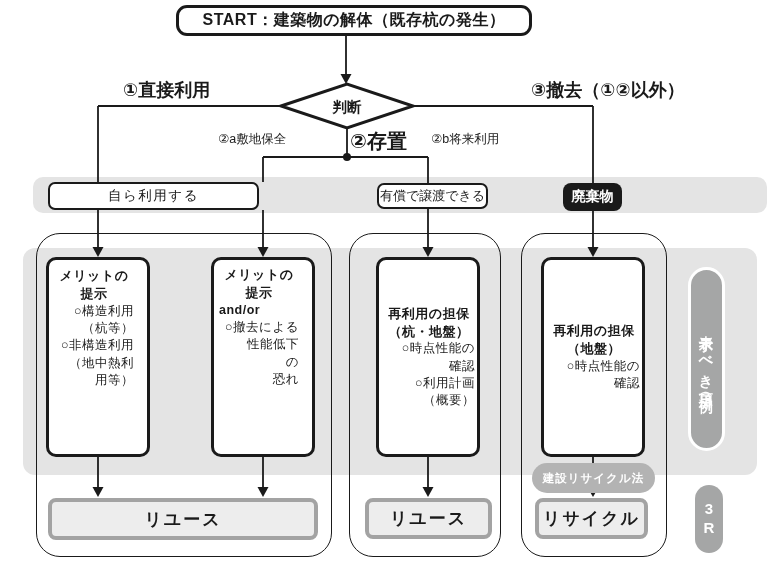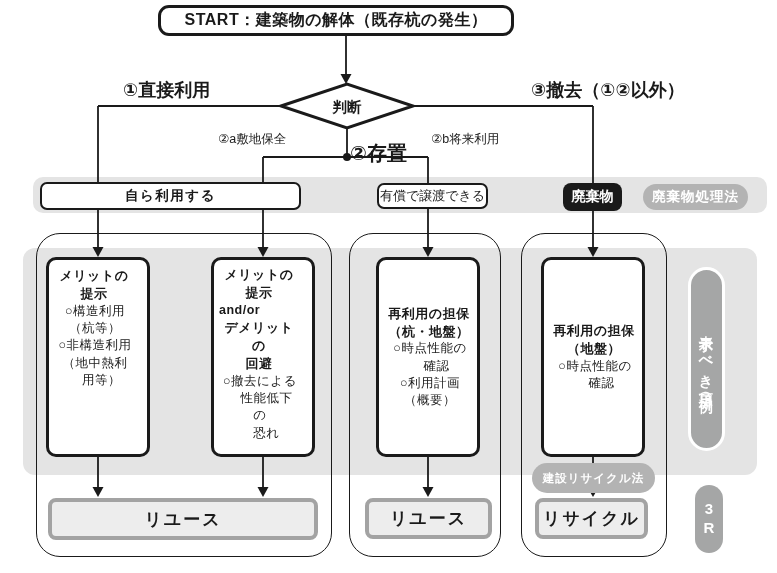--- a/index.html
+++ b/index.html
@@ -16,21 +16,21 @@
   .start-node{border-radius:11px; font-weight:bold; font-size:16px; letter-spacing:0.5px;}
   .mid-node{border-width:2.5px; border-radius:7px; font-size:13.5px; letter-spacing:1.5px;}
   .black-node{background:var(--ink); color:var(--white); border:none; border-radius:8px; font-weight:bold; font-size:14px; display:flex; align-items:center; justify-content:center;font-family:Liberation Serif, serif;}
   .pill{background:var(--pill); color:var(--white); border-radius:999px; font-weight:bold; display:flex; align-items:center; justify-content:center; letter-spacing:1px;}
   .container-box{border:1.6px solid var(--ink); border-radius:24px; background:transparent;}
   .item-box{background:var(--white); border:3px solid var(--ink); border-radius:10px; font-size:12.5px; line-height:1.38; letter-spacing:0.5px;}
   .item-box .inner{padding:7px 13px 4px 5px;}
   .item-box.vcenter{display:flex; flex-direction:column; justify-content:center;}
   .item-box.vcenter .inner{padding:0 2px 0 4px;}
   .hd{font-weight:bold; text-align:center; white-space:pre-wrap; font-size:13px;}
-  .bd{white-space:pre-wrap; text-align:center; padding-left:2px;}
+  .bd{white-space:pre-wrap; text-align:right; padding-left:2px;}
   .conn{font-weight:bold; font-size:12.5px;}
   .outcome{background:var(--outcomefill); border:4px solid var(--outcomeborder); border-radius:8px; font-weight:bold; font-size:17px; letter-spacing:2px; display:flex; align-items:center; justify-content:center;}
   .branch-label{font-weight:bold; font-size:18px; white-space:nowrap;}
   .sub-label{font-size:12.5px; white-space:nowrap;}
   .big-label{font-weight:bold; font-size:20px; white-space:nowrap;}
   .decision-label{font-weight:bold; font-size:14.5px; text-align:center;}
   .vpill{background:var(--darkpill); color:var(--white); border:3px solid var(--white); border-radius:19px;
          display:flex; align-items:center; justify-content:center;}
   .vtext{writing-mode:vertical-rl; text-orientation:upright; font-weight:bold; font-size:14px; letter-spacing:2px; line-height:1;}
   .rpill{background:var(--darkpill); color:var(--white); border-radius:14px; display:flex; align-items:center; justify-content:center;}
@@ -73,43 +73,40 @@
       <polygon points="587.5,247 598.5,247 593,257"></polygon>
       <polygon points="92.5,487 103.5,487 98,497"></polygon>
       <polygon points="257.5,487 268.5,487 263,497"></polygon>
       <polygon points="422.5,487 433.5,487 428,497"></polygon>
       <polygon points="586,485 600,485 593,497"></polygon>
     </g>
     <polygon points="281,106 347,84 413,106 347,128" fill="#ffffff" stroke="#1a1a1a" stroke-width="3"></polygon>
     <circle cx="347" cy="157" r="4" fill="#1a1a1a"></circle>
   </svg>
 
-  <div class="abs node start-node" style="left:158px; top:5px; width:356px; height:31px;">
+  <div class="abs node start-node" style="left:176px; top:5px; width:356px; height:31px;">
     <span>START：建築物の解体（既存杭の発生）</span>
   </div>
 
   <div class="abs decision-label" style="left:317px; top:98px; width:60px;">判断</div>
 
   <div class="abs branch-label" style="left:96px; top:78px;margin-left:27px;">①直接利用</div>
   <div class="abs branch-label" style="left:531px; top:78px;">③撤去（①②以外）</div>
   <div class="abs sub-label" style="left:218px; top:131px;">②a敷地保全</div>
-  <div class="abs big-label" style="left:350px; top:140px;">②存置</div>
+  <div class="abs big-label" style="left:350px; top:128px;">②存置</div>
   <div class="abs sub-label" style="left:431px; top:131px;">②b将来利用</div>
 
-  <div class="abs node mid-node" style="left:40px; top:182px; width:261px; height:28px;font-weight:bold;">
+  <div class="abs node mid-node" style="left:48px; top:182px; width:211px; height:28px;">
     <span>自ら利用する</span>
   </div>
   <div class="abs node mid-node" style="left:377px; top:183px; width:111px; height:26px; font-size:13px; letter-spacing:0;">
     <span>有償で譲渡できる</span>
   </div>
   <div class="abs black-node" style="left:563px; top:183px; width:59px; height:28px;">
     <span>廃棄物</span>
-  </div>
-  <div class="abs pill" style="left:643px; top:184px; width:105px; height:26px; font-size:13.5px;">
-    <span>廃棄物処理法</span>
   </div>
 
   <div class="abs container-box" style="left:36px; top:233px; width:296px; height:324px;"></div>
   <div class="abs container-box" style="left:349px; top:233px; width:152px; height:324px;"></div>
   <div class="abs container-box" style="left:521px; top:233px; width:146px; height:324px;"></div>
 
   <div class="abs item-box" style="left:46px; top:257px; width:104px; height:200px;">
     <div class="inner">
       <div class="hd">メリットの
 提示</div>
@@ -118,22 +115,20 @@
 ○非構造利用
 （地中熱利
 　用等）</div>
     </div>
   </div>
   <div class="abs item-box" style="left:211px; top:257px; width:104px; height:200px;">
     <div class="inner" style="padding-top:6px;">
       <div class="hd">メリットの
 提示</div>
       <div class="conn">and/or</div>
-      <div class="hd">デメリットの
-回避</div>
       <div class="bd">○撤去による
 　性能低下の
 　恐れ</div>
     </div>
   </div>
   <div class="abs item-box vcenter" style="left:376px; top:257px; width:104px; height:200px;">
     <div class="inner">
       <div class="hd">再利用の担保
 （杭・地盤）</div>
       <div class="bd">○時点性能の

